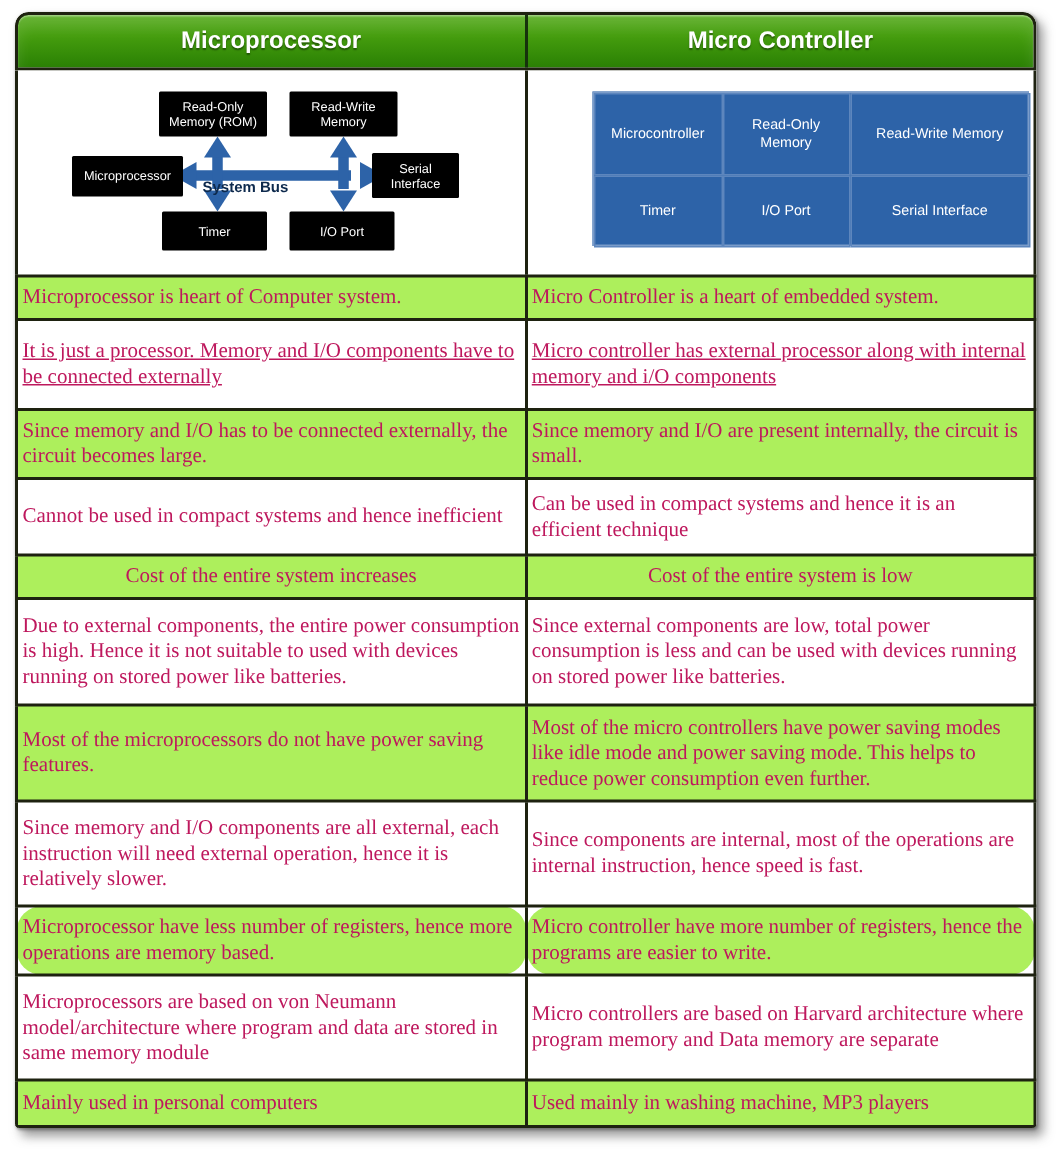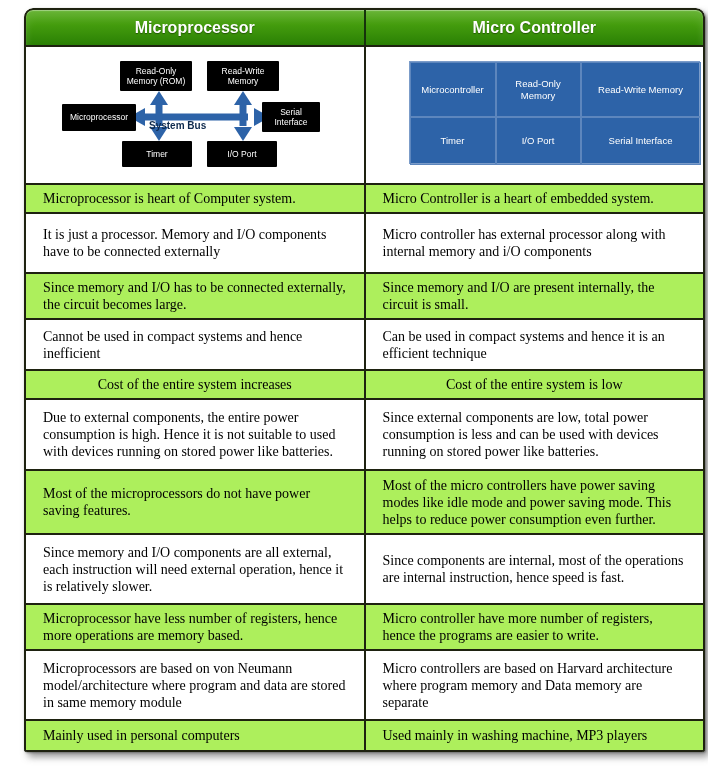--- a/index.html
+++ b/index.html
@@ -1,20 +1,20 @@
 <!DOCTYPE html>
 <html><head>
 <meta charset="utf-8">
 <style>
   * { box-sizing: border-box; margin: 0; padding: 0; }
   html, body { width: 708px; background: #ffffff; }
   body { position: relative; height: 779px; font-family: "Liberation Serif", serif; }
 
   .board {
-    position: absolute; left: 24px; top: 8px; width: 681px;
+    position: absolute; left: 10px; top: 8px; width: 681px;
     border-radius: 9px 9px 3px 3px;
     box-shadow: 4px 5px 7px rgba(70,70,70,.55), 1px 1px 2px rgba(60,60,60,.5);
     overflow: hidden;
     background: #ffffff;
   }
 
   
   .header { display: flex; height: 39px; border: 2px solid #1e2210; border-radius: 9px 9px 0 0;
     background: linear-gradient(to bottom, #55ab1c 0%, #459d0e 40%, #2a8004 100%);
     box-shadow: inset 0 1px 1px rgba(255,255,255,.4), inset 0 8px 10px rgba(255,255,255,.12);
@@ -46,33 +46,33 @@
     background: #2d63a8; border: 1px solid #7b9cc9;
   }
   .mc-cell { border: 1px solid #5d86bd; color: #ffffff;
     font: 9.5px/1.25 "Liberation Sans", sans-serif; text-align: center;
     display: flex; align-items: center; justify-content: center; padding: 2px 5px;
   }
 
   
   table.cmp { width: 100%; border-collapse: collapse; table-layout: fixed; }
   table.cmp td { width: 50%; border: 2px solid #1e2210; background: #ffffff;
-    font: 14px/17px "Liberation Serif", serif; color: #000000;
-    padding: 5px 17px; vertical-align: middle; margin-left: 32px;
+    font: 14px/17px "Liberation Serif", serif; color: #be185d;
+    padding: 5px 3px; vertical-align: middle; margin-left: 32px;
   }
   table.cmp tr:nth-child(odd) td { background: #adef5c; }
   table.cmp tr:nth-child(1) td  { height: 29px; }
-  table.cmp tr:nth-child(2) td  { height: 60px; }
+  table.cmp tr:nth-child(2) td  { height: 60px; text-decoration: underline; }
   table.cmp tr:nth-child(3) td  { height: 45px; }
   table.cmp tr:nth-child(4) td  { height: 51px; font-family: Liberation Serif, serif; }
   table.cmp tr:nth-child(5) td  { height: 29px; text-align: center; }
   table.cmp tr:nth-child(6) td  { height: 71px; }
   table.cmp tr:nth-child(7) td  { height: 64px; }
   table.cmp tr:nth-child(8) td  { height: 70px; }
-  table.cmp tr:nth-child(9) td  { height: 45px; }
+  table.cmp tr:nth-child(9) td  { height: 45px; border-radius: 17px; }
   table.cmp tr:nth-child(10) td { height: 70px; }
   table.cmp tr:nth-child(11) td { height: 31px; }
 </style>
 </head>
 <body>
 
 <div class="board">
 
   <div class="header">
     <div class="hcell hleft">Microprocessor</div>

